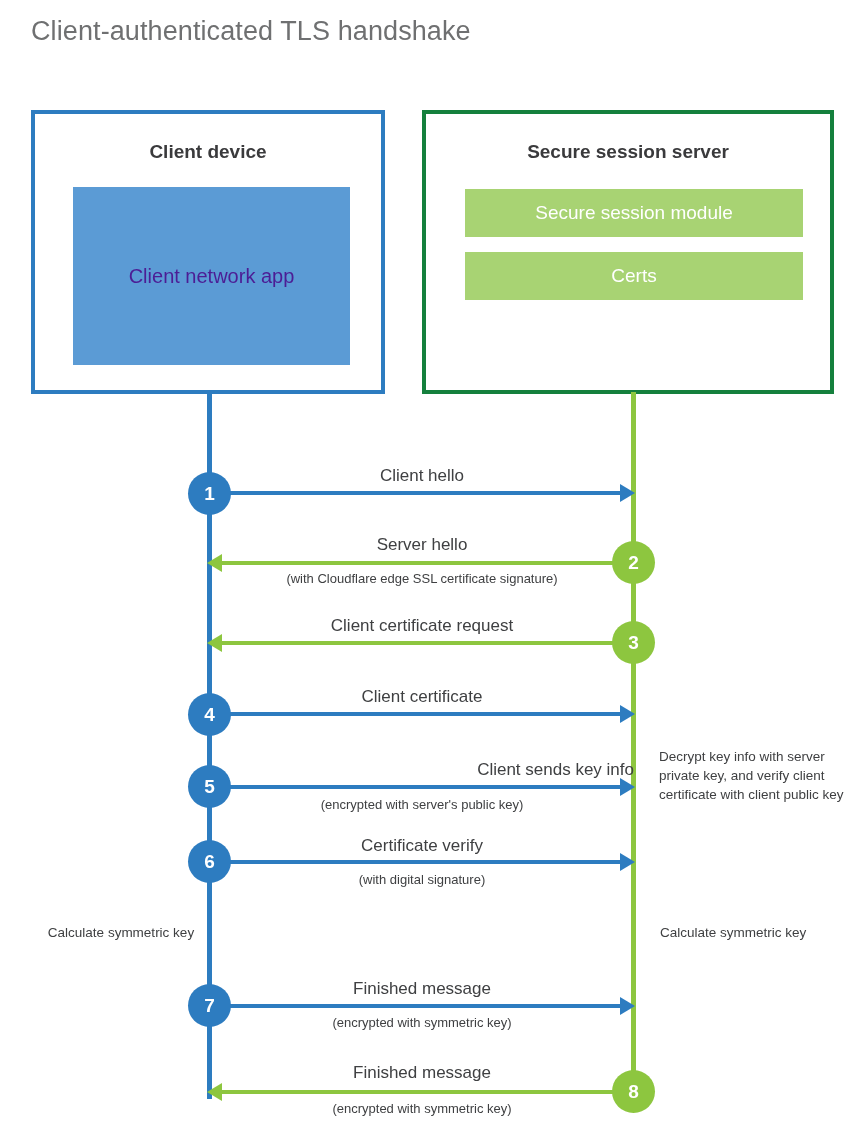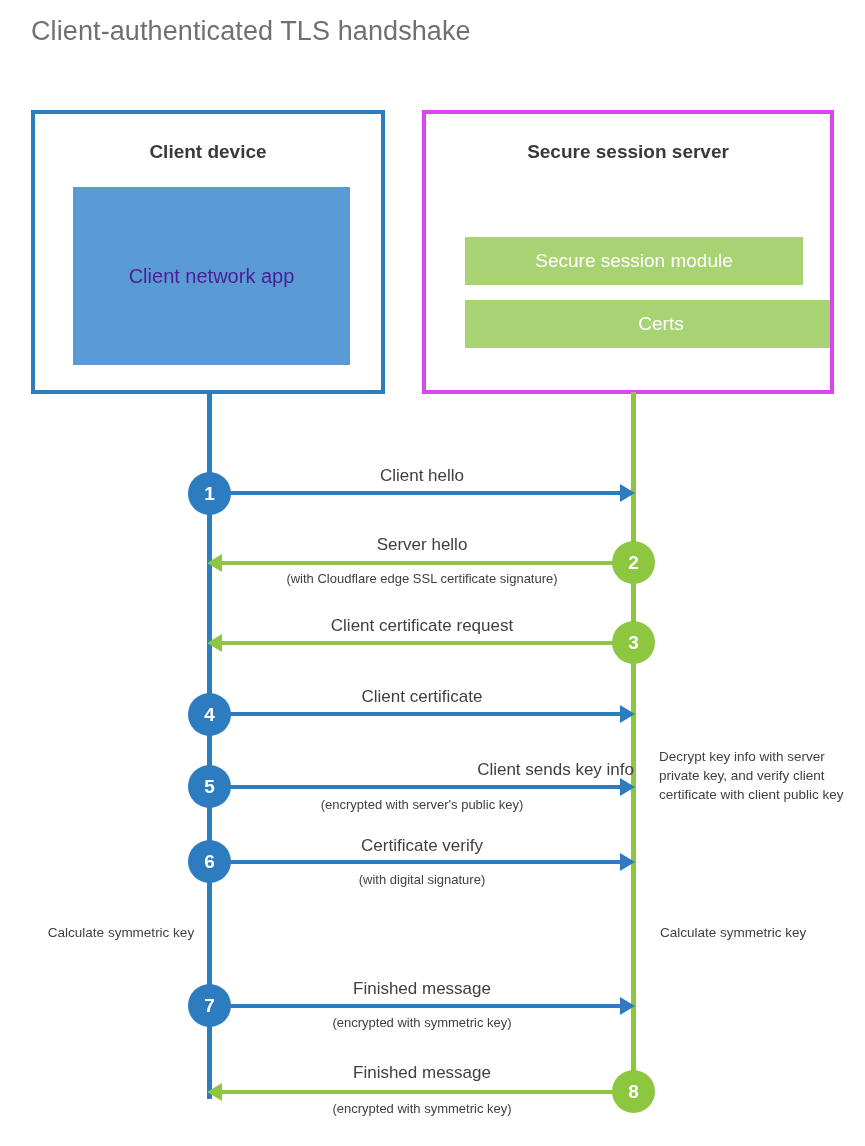--- a/index.html
+++ b/index.html
@@ -39,21 +39,21 @@
     top: 110px;
     width: 354px;
     height: 284px;
     border: 4px solid #2d7cc0;
   }
   #server-box {
     left: 422px;
     top: 110px;
     width: 412px;
     height: 284px;
-    border: 4px solid #d946ef;
+    border: 4px solid #15803d;
   }
   .party-title {
     position: absolute;
     left: 0;
     right: 0;
     top: 27px;
     text-align: center;
     font-size: 19px;
     font-weight: bold;
     color: #3a3a3c;
@@ -83,30 +83,29 @@
   
   .server-bar {
     position: absolute;
     left: 39px;
     width: 338px;
     height: 48px;
     background: #a8d373;
     display: flex;
     align-items: center;
     justify-content: center;
-    margin-top: 48px;
   }
   .server-bar-label {
     color: #ffffff;
     font-size: 19px;
     font-weight: 300;
     text-align: center;
   }
   #server-bar-0 { top: 75px; }
-  #server-bar-1 { top: 138px; padding-left: 27px; }
+  #server-bar-1 { top: 138px; }
   #server-bar-2 { top: 200px; }
 
   
   .lifeline {
     position: absolute;
     width: 5px;
   }
   #client-lifeline {
     left: 207px;
     top: 392px;

